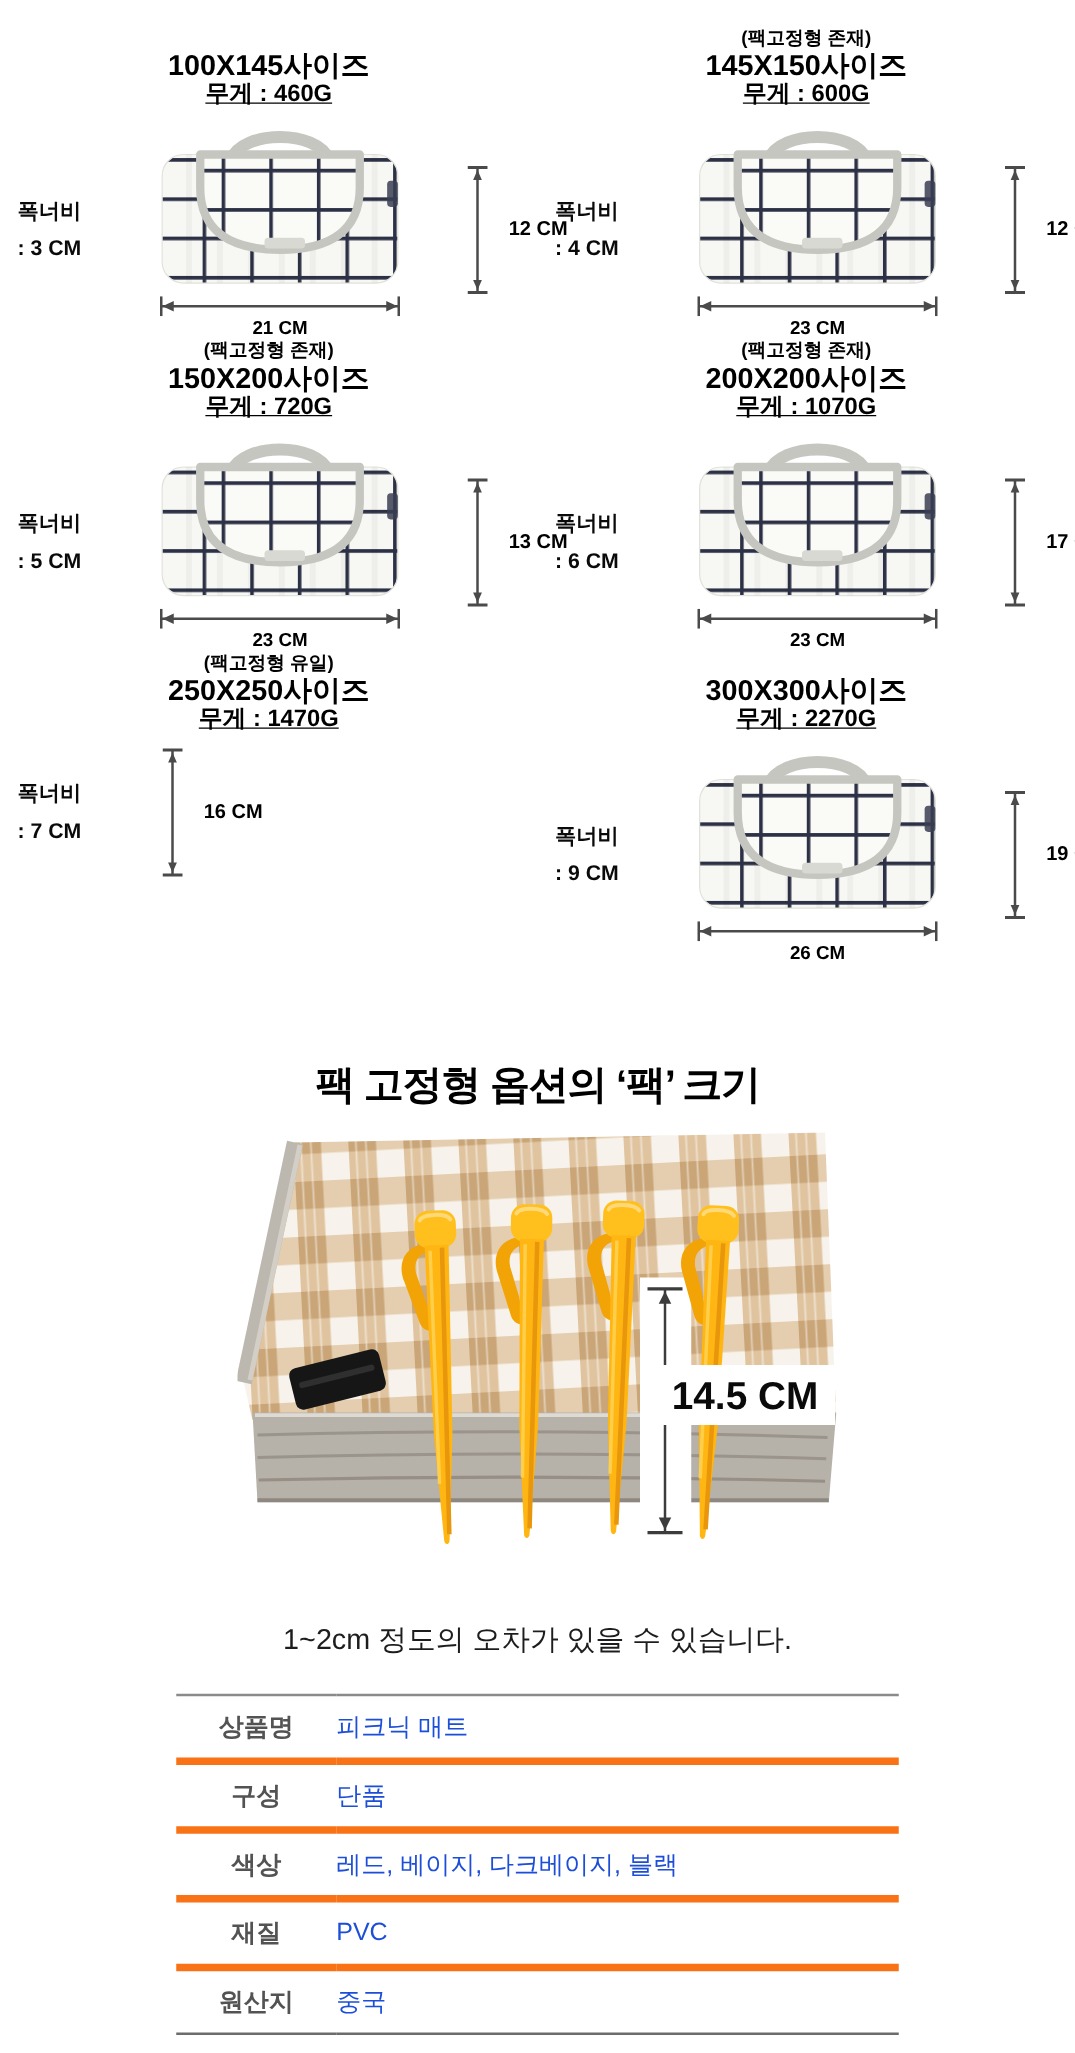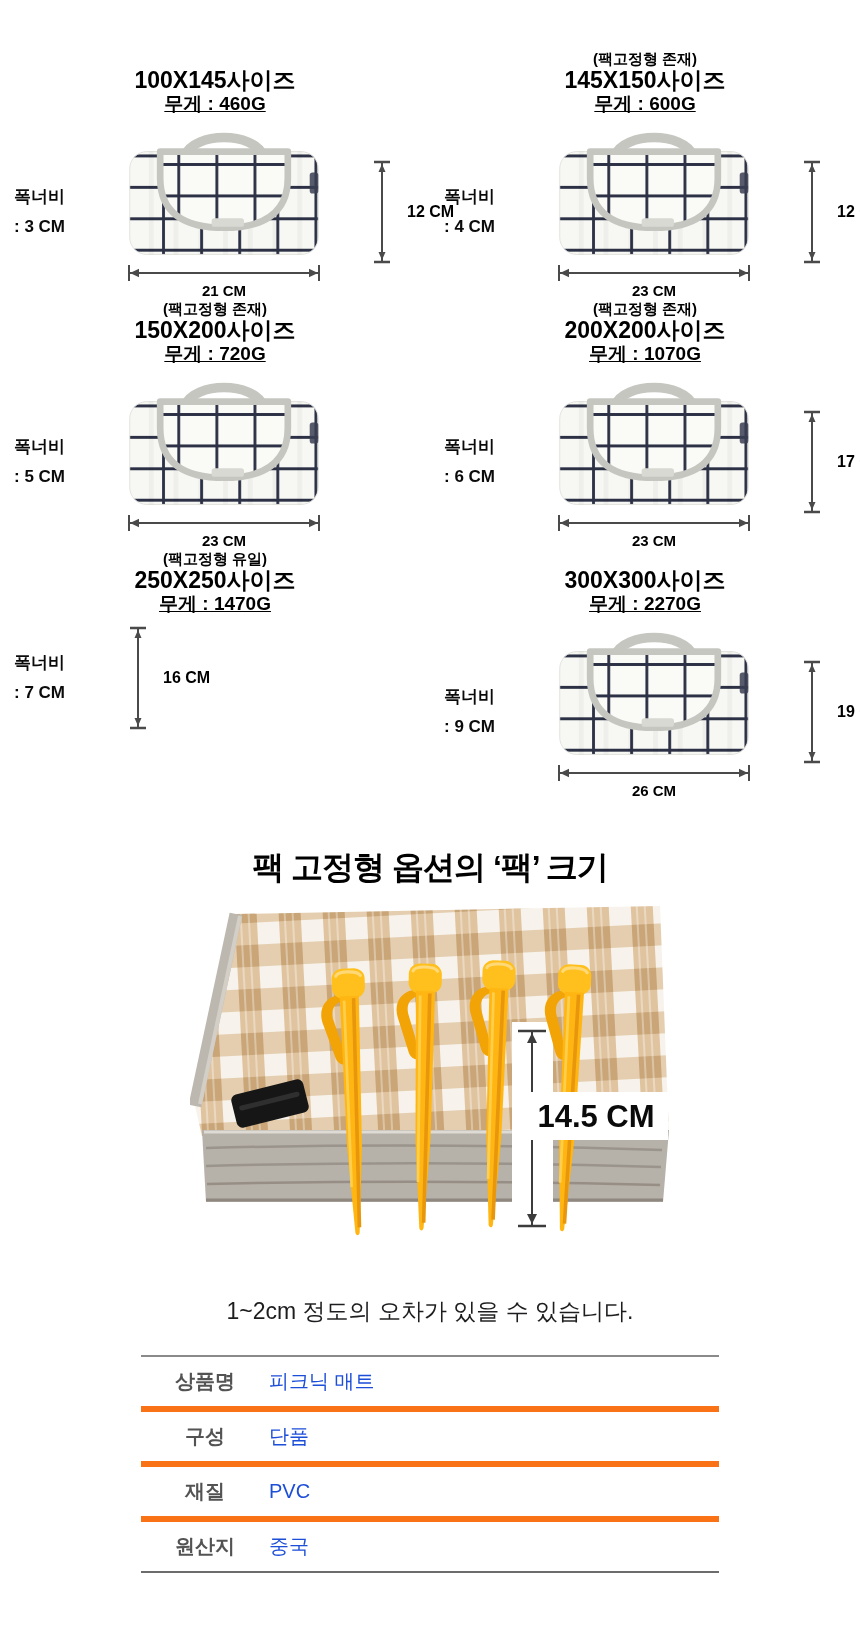--- a/index.html
+++ b/index.html
@@ -6,21 +6,21 @@
   body {
     width:860px; height:1642px; overflow:hidden;
     font-family:"Liberation Sans","DejaVu Sans",sans-serif;
     color:#000;
   }
   .page { width:860px; position:relative; }
 
   
   .size-grid { display:grid; grid-template-columns:430px 430px; padding-top:22px; }
   .size-cell { height:250px; display:flex; flex-direction:column; align-items:center; }
-  .titles { text-align:center; font-weight:bold;margin-top:28px; }
+  .titles { text-align:center; font-weight:bold; }
   .note { font-size:15px; line-height:18px; min-height:18px; }
   .sz   { font-size:23px; line-height:25px; }
   .wt   { font-size:19px; line-height:22px;text-decoration:underline; }
   .diagram { display:grid; grid-template-columns:122px 200px 104px; align-items:center; margin-top:8px;gap:44px; }
   .wlabel { padding-left:56px; font-weight:bold; font-size:17px; line-height:30px; color:#0a0a0a; white-space:nowrap; }
   .matcol { display:flex; flex-direction:column; align-items:center; }
   svg.mat { width:200px; height:141px; display:block; }
   svg.hm  { width:200px; height:16px; display:block; margin-top:1px; }
   .bval   { font-weight:bold; font-size:15px; line-height:18px; margin-top:1px; }
   .vmeasure { display:flex; align-items:center; padding-left:6px; }
@@ -180,20 +180,26 @@
         </div>
         <div class="matcol">
           <svg class="mat">
               <use href="#mat-sym"></use>
             </svg>
           <svg class="hm">
               <use href="#hm-sym"></use>
             </svg>
           <div class="bval">23 CM</div>
         </div>
+        <div class="vmeasure">
+          <svg class="vm">
+              <use href="#vm-sym"></use>
+            </svg>
+          <div class="hval">13 CM</div>
+        </div>
       </div>
     </div>
 
     <div class="size-cell">
       <div class="titles">
         <div class="note">(팩고정형 존재)</div>
         <div class="sz">200X200사이즈</div>
         <div class="wt">무게 : 1070G</div>
       </div>
       <div class="diagram">
@@ -316,20 +322,24 @@
     <tr>
       <td class="spec-label">상품명</td>
       <td class="spec-value">피크닉 매트</td>
     </tr>
 
     <tr>
       <td class="spec-label">구성</td>
       <td class="spec-value">단품</td>
     </tr>
 
+    <tr>
+      <td class="spec-label">색상</td>
+      <td class="spec-value">레드, 베이지, 다크베이지, 블랙</td>
+    </tr>
 
     <tr>
       <td class="spec-label">재질</td>
       <td class="spec-value">PVC</td>
     </tr>
 
     <tr>
       <td class="spec-label">원산지</td>
       <td class="spec-value">중국</td>
     </tr>

